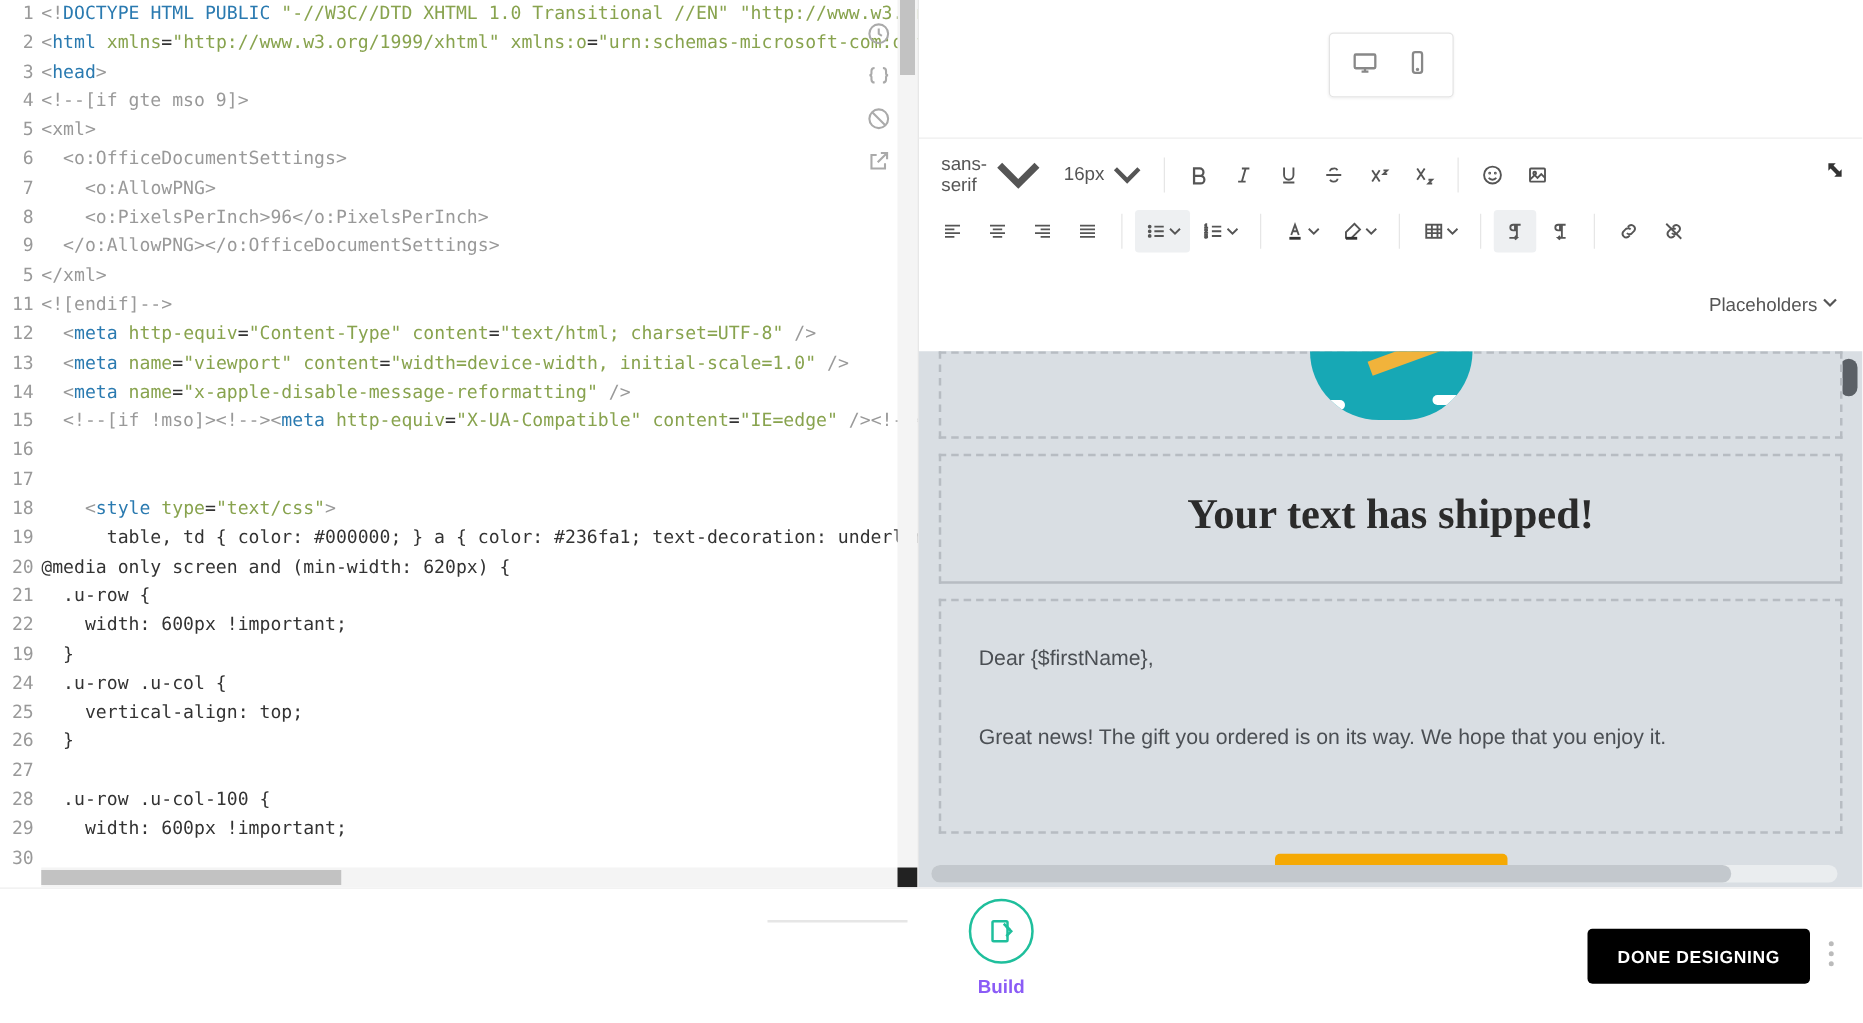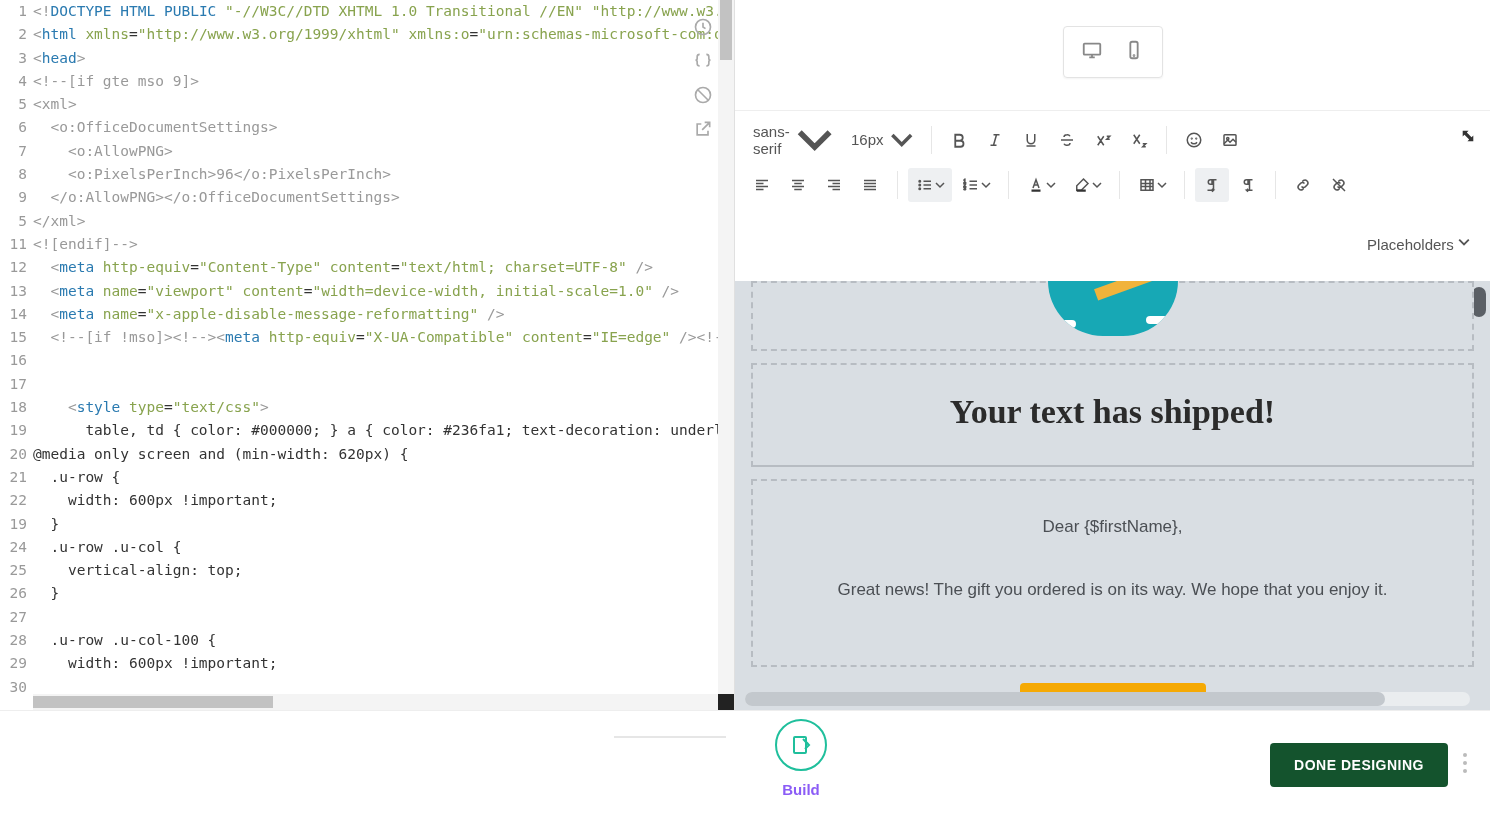--- a/index.html
+++ b/index.html
@@ -62,36 +62,36 @@
 .email-canvas { padding: 0 16px; }
 .email-block { border: 2px dashed #b7bcc2; margin-bottom: 12px; background: #d9dee3; }
 .logo-block { height: 70px; position: relative; display:flex; justify-content:center; }
 .logo-circle { width: 130px; height: 55px; background: #17a8b5; border-radius: 0 0 70px 70px; margin-top: -2px; position: relative; overflow: hidden; }
 .logo-circle::after { content:''; position:absolute; left: 46px; top: -4px; width: 70px; height: 12px; background: #f1b33b; transform: rotate(-20deg); }
 .logo-circle .cloud1 { position:absolute; left:10px; bottom:8px; width:18px; height:8px; background:#fff; border-radius:8px; }
 .logo-circle .cloud2 { position:absolute; right:10px; bottom:12px; width:22px; height:8px; background:#fff; border-radius:8px; }
 
 .heading-block { padding: 28px 10px 34px; text-align: center; border-bottom-style: solid; }
 .heading-block h1 { font-family: Georgia, serif; font-size: 34px; color: #2b2b2b; font-weight: 700; }
-.text-block { padding: 32px 30px 60px; text-align: center; color: #4b4f54; font-size: 17px; line-height: 1.7; }
+.text-block { padding: 32px 30px 60px; text-align: left; color: #4b4f54; font-size: 17px; line-height: 1.7; }
 .btn-block { display:flex; justify-content:center; padding-top: 4px; border: none; }
 .yellow-btn { width: 186px; height: 22px; background: #f5a904; border-radius: 4px 4px 0 0; }
 
 
 .footer { height: 108px; border-top: 1px solid #eee; display: flex; align-items: center; position: relative; }
 .steps { position: absolute; left: 50%; transform: translateX(-50%); top: 8px; display: flex; align-items: center; gap: 0; }
 .step { display: flex; flex-direction: column; align-items: center; width: 150px; position: relative; }
 .step-circle { width: 52px; height: 52px; border-radius: 50%; border: 2px solid #d9d9d9; display: flex; align-items: center; justify-content: center; background: #fff; color: #bfbfbf; }
 .step.active .step-circle { border-color: #1fbf9c; color: #1fbf9c; background: #fff; }
 .step-label { margin-top: 10px; color: #888; font-size: 15px; }
 .step.active .step-label { color: #8b5cf6; font-weight: 600; }
 .step-line { width: 112px; height: 2px; background: #e6e6e6; margin-top: -44px; }
 .step-circle svg { width: 24px; height: 24px; }
 .done-wrap { position: absolute; right: 22px; top: 32px; display: flex; align-items: center; gap: 14px; }
-.done-btn { background: #14532d; color: #fff; font-weight: 700; letter-spacing: 0.5px; padding: 14px 24px; border-radius: 4px; font-size: 14px; cursor: pointer; border: none; }
+.done-btn { background: #000000; color: #fff; font-weight: 700; letter-spacing: 0.5px; padding: 14px 24px; border-radius: 4px; font-size: 14px; cursor: pointer; border: none; }
 .kebab { color: #bbb; cursor: pointer; }
 .kebab svg { width: 6px; height: 22px; }
 </style>
 </head>
 <body>
 
 <div class="app">
   <div class="main">
 
     <div class="left">

